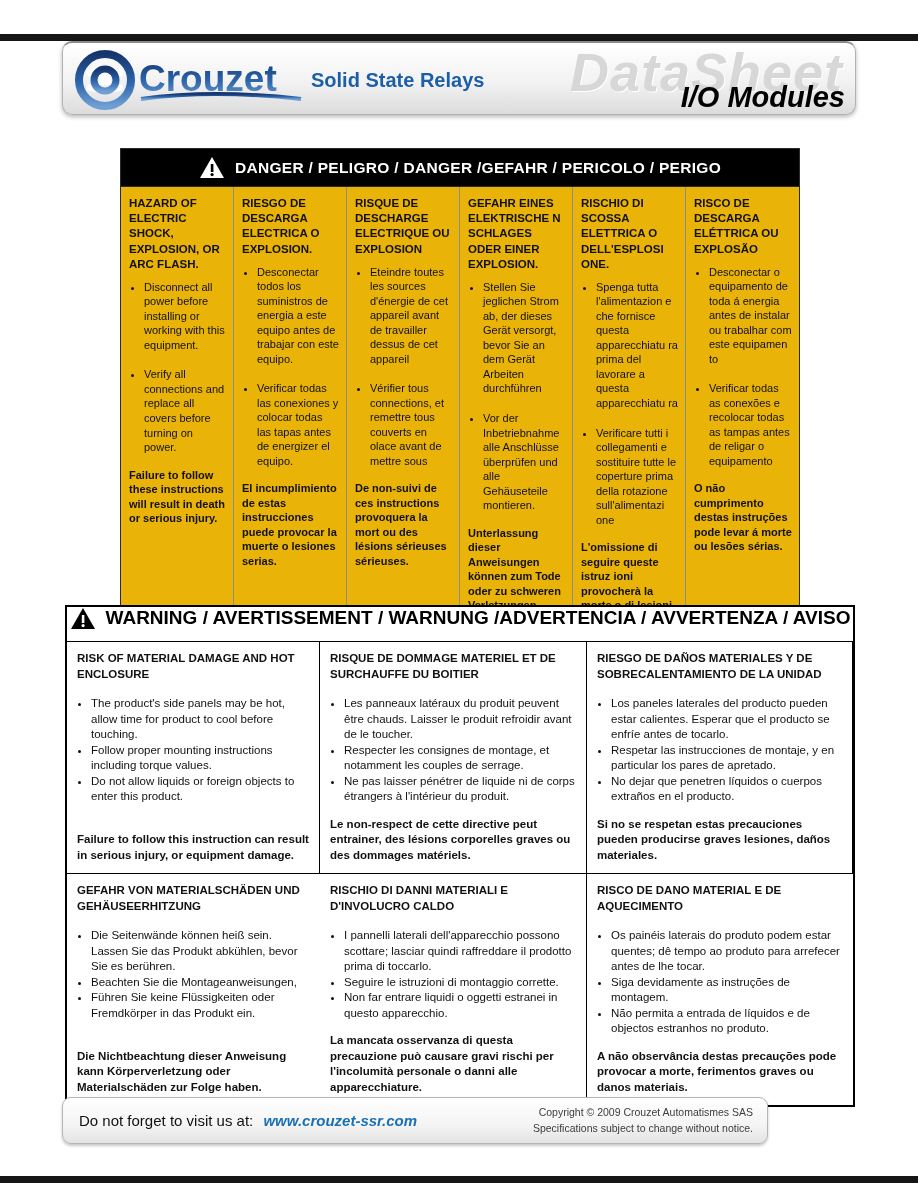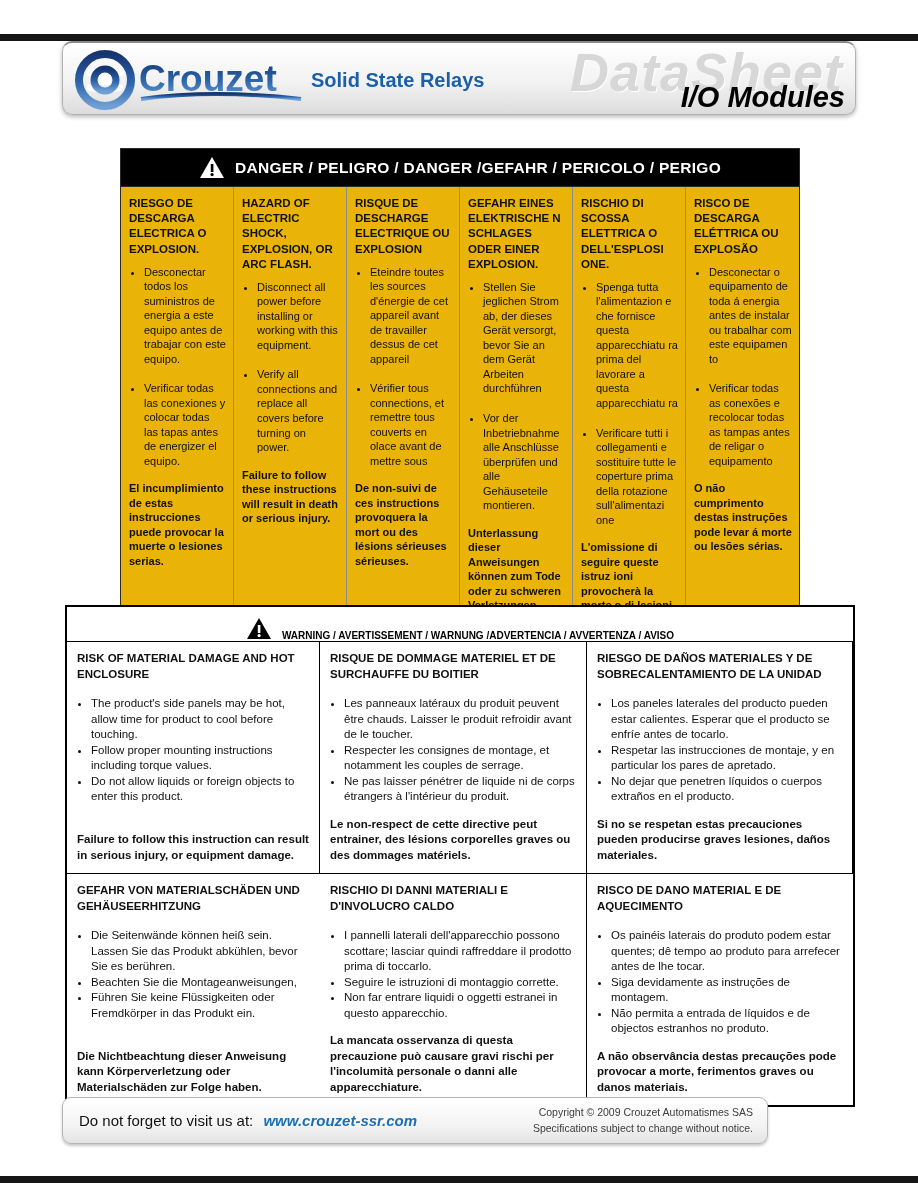--- a/index.html
+++ b/index.html
@@ -29,22 +29,22 @@
     border-bottom:1px dotted #666; }
   .danger-col { padding:9px 7px 9px 8px; border-right:1px solid #8d8d8d; font-size:11px; line-height:1.32; color:#111; }
   .danger-col:last-child { border-right:none; }
   .danger-col .cell-title { font-weight:bold; font-size:11.5px; margin-bottom:8px; }
   .danger-col ul { list-style:disc; padding-left:15px; margin:0; }
   .danger-col li + li { margin-top:15px; }
   .danger-col .cell-footer { font-weight:bold; margin-top:13px; }
 
   
   .warning-table { position:absolute; left:65px; top:605px; width:790px; border:2px solid #000; background:#fff; }
-  .warning-header { height:34px; display:flex; align-items:flex-end; justify-content:center; gap:10px;
-    font-size:10px; font-weight:bold; color:#000; }
+  .warning-header { height:34px; display:flex; align-items:flex-start; justify-content:center; gap:10px;
+    font-size:19px; font-weight:bold; color:#000; }
   .warning-grid { display:grid; grid-template-columns:253px 267px 266px; }
   .warning-cell { border-top:1px solid #000; border-right:1px solid #000; padding:9px 10px 10px 10px;
     font-size:11.5px; line-height:1.35; color:#111; display:flex; flex-direction:column; }
   .warning-cell.last-col { border-right:none; }
   .warning-cell.row1 { min-height:185px; }
   .warning-cell.row2 { min-height:203px; }
   .warning-cell .cell-title { font-weight:bold; margin-bottom:14px; }
   .warning-cell ul { list-style:disc; padding-left:14px; margin:0; }
   .warning-cell .cell-footer { font-weight:bold; margin-top:auto; padding-top:12px; }
 
@@ -96,35 +96,35 @@
       <svg class="tri-icon" width="26" height="24" viewBox="0 0 26 24">
         <path d="M13 1 L25 22 H1 Z" fill="#ffffff"></path>
         <rect x="11.8" y="8" width="2.6" height="8" fill="#000000"></rect>
         <circle cx="13.1" cy="18.6" r="1.6" fill="#000000"></circle>
       </svg>
       <span>DANGER / PELIGRO / DANGER /GEFAHR / PERICOLO / PERIGO</span>
     </div>
     <div class="danger-body">
 
       <div class="danger-col">
+        <div class="cell-title">HAZARD OF ELECTRIC SHOCK, EXPLOSION, OR ARC FLASH.</div>
+        <ul>
+          <li>Disconnect all power before installing or working with this equipment.</li>
+          <li>Verify all connections and replace all covers before turning on power.</li>
+        </ul>
+        <div class="cell-footer">Failure to follow these instructions will result in death or serious injury.</div>
+      </div>
+
+      <div class="danger-col">
         <div class="cell-title">RIESGO DE DESCARGA ELECTRICA O EXPLOSION.</div>
         <ul>
           <li>Desconectar todos los suministros de energia a este equipo antes de trabajar con este equipo.</li>
           <li>Verificar todas las conexiones y colocar todas las tapas antes de energizer el equipo.</li>
         </ul>
         <div class="cell-footer">El incumplimiento de estas instrucciones puede provocar la muerte o lesiones serias.</div>
-      </div>
-
-      <div class="danger-col">
-        <div class="cell-title">HAZARD OF ELECTRIC SHOCK, EXPLOSION, OR ARC FLASH.</div>
-        <ul>
-          <li>Disconnect all power before installing or working with this equipment.</li>
-          <li>Verify all connections and replace all covers before turning on power.</li>
-        </ul>
-        <div class="cell-footer">Failure to follow these instructions will result in death or serious injury.</div>
       </div>
 
       <div class="danger-col">
         <div class="cell-title">RISQUE DE DESCHARGE ELECTRIQUE OU EXPLOSION</div>
         <ul>
           <li>Eteindre toutes les sources d'énergie de cet appareil avant de travailler dessus de cet appareil</li>
           <li>Vérifier tous connections, et remettre tous couverts en olace avant de mettre sous</li>
         </ul>
         <div class="cell-footer">De non-suivi de ces instructions provoquera la mort ou des lésions sérieuses sérieuses.</div>
       </div>

